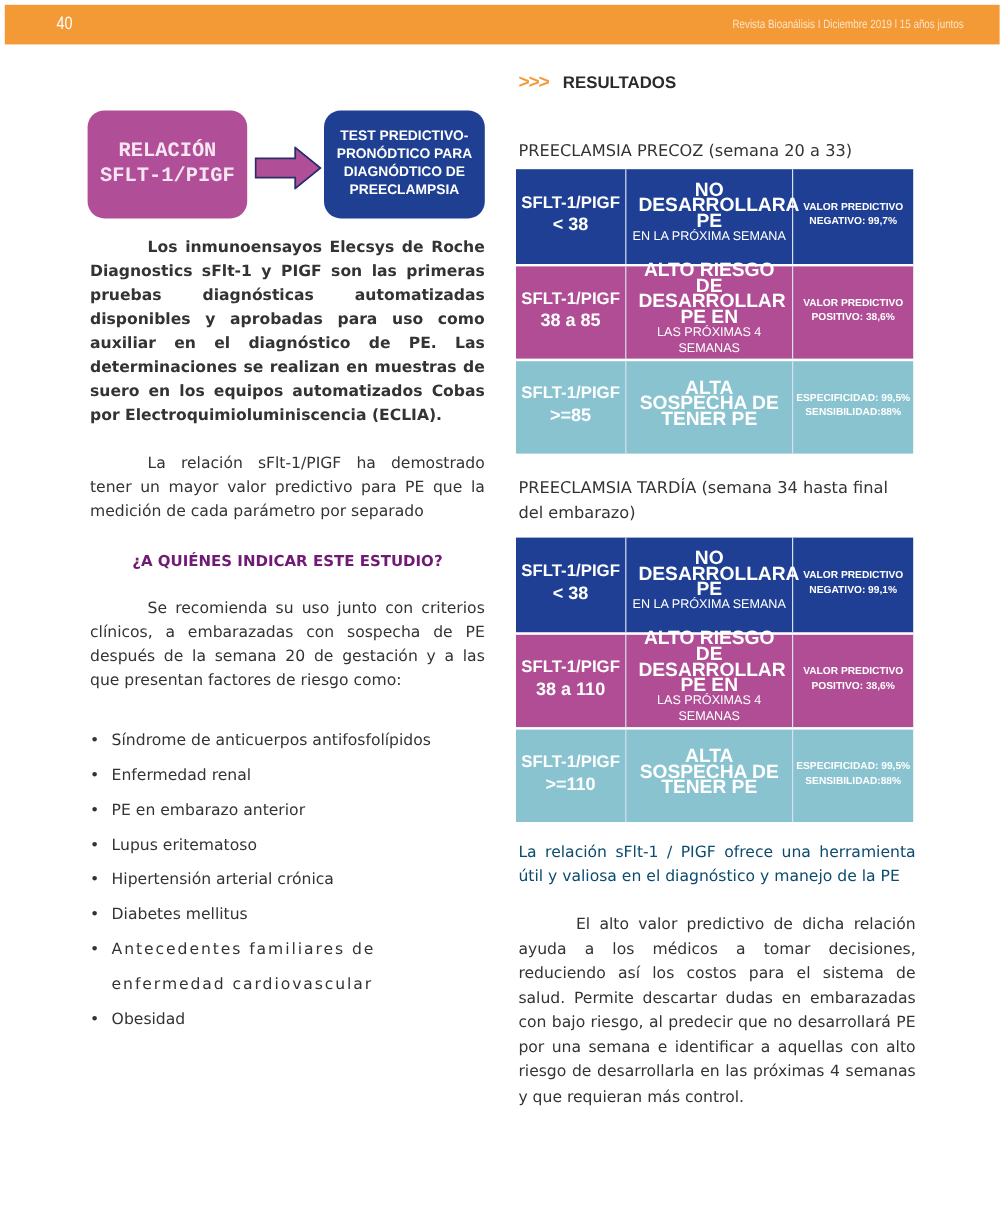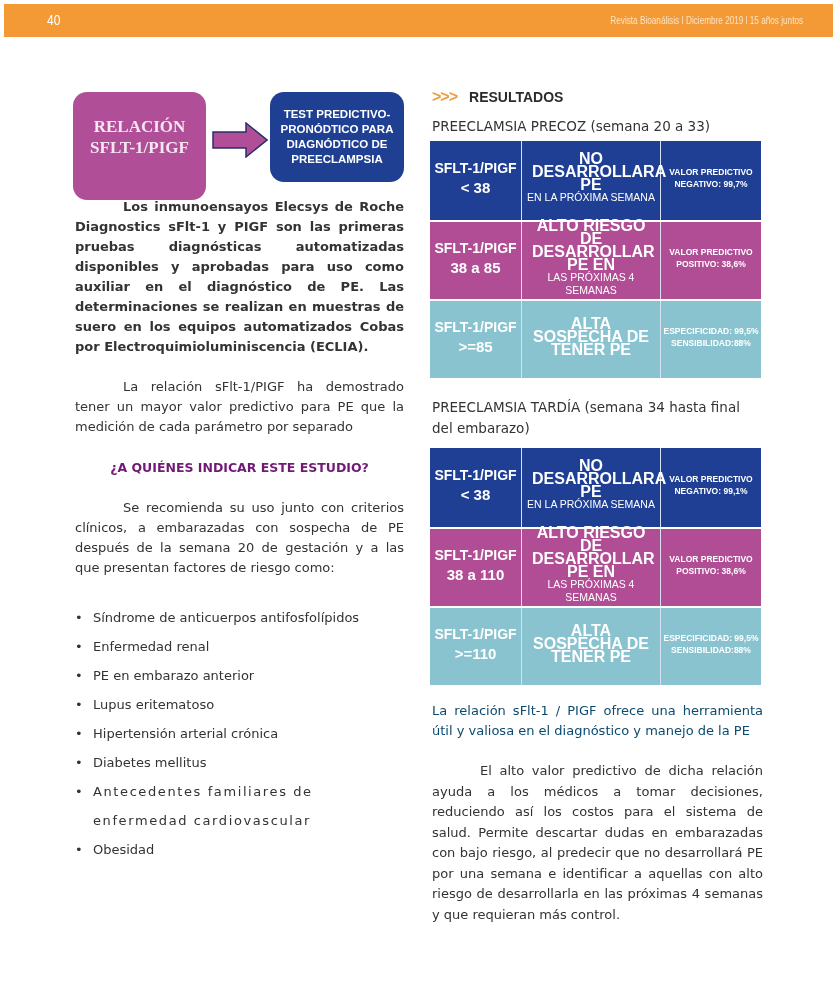--- a/index.html
+++ b/index.html
@@ -16,43 +16,43 @@
     position: absolute; left: 43px; top: 7px; font-family: "Liberation Sans Narrow", "Liberation Sans", sans-serif;
     font-size: 15px; color: #fff; transform: scaleX(0.8); transform-origin: left;
   }
   .running-head {
     position: absolute; right: 30px; top: 11px; font-family: "Liberation Sans", sans-serif;
     font-size: 10px; color: #fde3c4; transform: scaleX(0.82); transform-origin: right;
   }
 
   
   .box-relacion {
-    position: absolute; left: 73px; top: 92px; width: 133px; height: 108px;
+    position: absolute; left: 73px; top: 92px; width: 133px; height: 90px;
     background: #b04f98; border-radius: 14px; color: #f7e6f2;
-    font-family: Liberation Serif, serif; font-weight: bold; font-size: 17px;
+    font-family: Liberation Mono, monospace; font-weight: bold; font-size: 17px;
     text-align: center; line-height: 21px; padding-top: 24px;
   }
   .arrow { position: absolute; left: 212px; top: 122px; width: 56px; height: 36px; }
   .box-test {
     position: absolute; left: 270px; top: 92px; width: 134px; height: 90px;
     background: #1f3f93; border-radius: 14px; color: #fff;
     font-family: "Liberation Sans", sans-serif; font-weight: bold; font-size: 11.5px;
     text-align: center; line-height: 15px; padding-top: 15px;
   }
 
   .col-left { position: absolute; left: 75px; width: 329px; font-size: 13px; line-height: 20px; color: #333; }
   .para { text-align: justify; text-align-last: left; }
   .indent { text-indent: 48px; }
   .heading-center { text-align: center; font-weight: bold; font-size: 12.5px; color: #701a75; }
   .bullets { list-style: none; }
   .bullets li { position: relative; padding-left: 18px; height: 29px; line-height: 29px; font-size: 13px; }
   .bullets li .dot { position: absolute; left: 0; top: 0; font-size: 13px; }
 
   
-  .results-head { position: absolute; left: 432px; top: 88px; font-family: "Liberation Sans", sans-serif; font-weight: bold; font-size: 14px; color: #2b2b2b; }
+  .results-head { position: absolute; left: 432px; top: 60px; font-family: "Liberation Sans", sans-serif; font-weight: bold; font-size: 14px; color: #2b2b2b; }
   .results-head .chev { color: #f39a36; letter-spacing: -1px; margin-right: 12px; font-size: 16px; }
   .table-title { position: absolute; left: 432px; font-size: 13.5px; line-height: 21px; color: #333; width: 332px; }
   .ptable { position: absolute; left: 430px; width: 331px; }
   .prow { display: flex; height: 79px; }
   .prow .c1 { width: 92px; border-right: 1.5px solid #d6e0f0; }
   .prow .c2 { width: 139px; border-right: 1.5px solid #d6e0f0; }
   .prow .c3 { width: 100px; }
   .cell { display: flex; flex-direction: column; justify-content: center; align-items: center; text-align: center; color: #fff; padding-bottom: 6px; }
   .cell .big { font-family: "Liberation Sans", sans-serif; font-weight: bold; font-size: 14px; line-height: 20px; }
   .cell .big2 { font-family: "Liberation Sans", sans-serif; font-size: 15px; line-height: 20px; font-weight: bold; }

